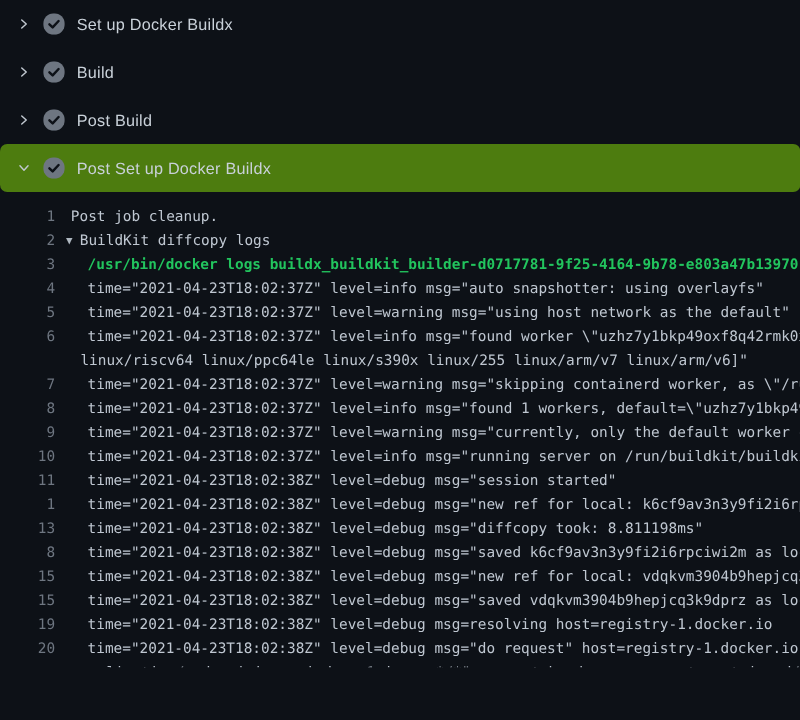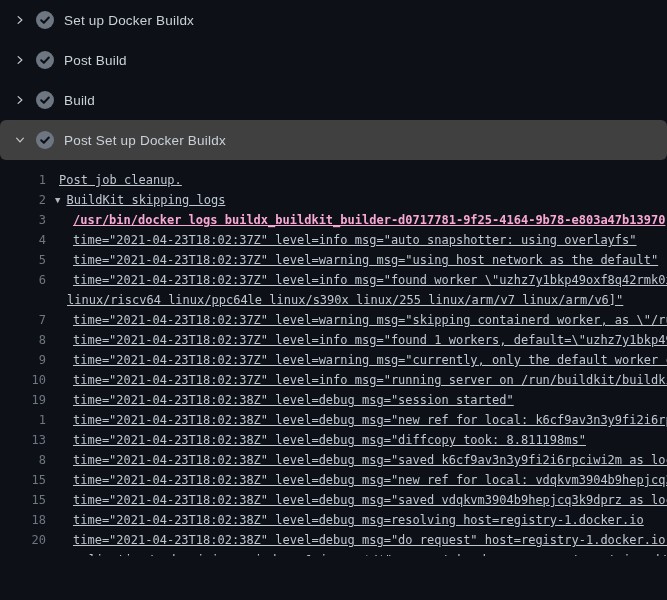--- a/index.html
+++ b/index.html
@@ -14,21 +14,21 @@
 
   
   .steps { padding: 0; }
   .step-row {
     height: 40px;
     display: flex;
     align-items: center;
     padding-left: 12px;
     cursor: pointer;
   }
-  .step-row.expanded { background: #404040; border-radius: 6px; }
+  .step-row.expanded { background: #4d7c0f; border-radius: 6px; }
   .chev { width: 16px; height: 16px; flex: none; display: flex; align-items: center; justify-content: center; margin-right: 8px; }
   .chev svg { display: block; }
   .check { width: 18px; height: 18px; flex: none; margin-right: 10px; }
   .check svg { display: block; }
   .step-label {
     color: #c9d1d9;
     font-size: 13.5px;
     letter-spacing: .2px;
   }
 
@@ -53,26 +53,25 @@
     text-align: right;
     color: #6e7681;
     user-select: none;
     cursor: pointer;
   }
   .content {
     flex: 1;
     overflow: hidden;
     white-space: pre;
     padding-left: 13px;
-    text-decoration: underline;
   }
   .lvl1 .content { padding-left: 27px; }
   .wrap .content { padding-left: 21px; }
   .toggle .content { padding-left: 9px; cursor: pointer; }
-  .command .content { color: #f9a8d4; font-weight: bold; }
+  .command .content { color: #22c55e; font-weight: bold; }
   .tri {
     display: inline-block;
     font-size: 9px;
     color: #afb8c1;
     margin-right: 6px;
     vertical-align: 1px;
   }
 </style>
 </head>
 <body>
@@ -101,36 +100,36 @@
         <svg width="12" height="12" viewBox="0 0 16 16">
             <path d="M5.5 3.5 L10.5 8 L5.5 12.5" fill="none" stroke="#c0c8d0" stroke-width="1.6" stroke-linecap="round" stroke-linejoin="round"></path>
           </svg>
       </span>
       <span class="check">
         <svg width="18" height="18" viewBox="0 0 16 16">
             <circle cx="8" cy="8" r="8" fill="#6e7681"></circle>
             <path d="M4.6 8.2 L7 10.5 L11.4 5.8" fill="none" stroke="#0d1117" stroke-width="1.8" stroke-linecap="round" stroke-linejoin="round"></path>
           </svg>
       </span>
+      <span class="step-label">Build</span>
+    </div>
+
+    <div class="step-row">
+      <span class="chev">
+        <svg width="12" height="12" viewBox="0 0 16 16">
+            <path d="M5.5 3.5 L10.5 8 L5.5 12.5" fill="none" stroke="#c0c8d0" stroke-width="1.6" stroke-linecap="round" stroke-linejoin="round"></path>
+          </svg>
+      </span>
+      <span class="check">
+        <svg width="18" height="18" viewBox="0 0 16 16">
+            <circle cx="8" cy="8" r="8" fill="#6e7681"></circle>
+            <path d="M4.6 8.2 L7 10.5 L11.4 5.8" fill="none" stroke="#0d1117" stroke-width="1.8" stroke-linecap="round" stroke-linejoin="round"></path>
+          </svg>
+      </span>
       <span class="step-label">Post Build</span>
-    </div>
-
-    <div class="step-row">
-      <span class="chev">
-        <svg width="12" height="12" viewBox="0 0 16 16">
-            <path d="M5.5 3.5 L10.5 8 L5.5 12.5" fill="none" stroke="#c0c8d0" stroke-width="1.6" stroke-linecap="round" stroke-linejoin="round"></path>
-          </svg>
-      </span>
-      <span class="check">
-        <svg width="18" height="18" viewBox="0 0 16 16">
-            <circle cx="8" cy="8" r="8" fill="#6e7681"></circle>
-            <path d="M4.6 8.2 L7 10.5 L11.4 5.8" fill="none" stroke="#0d1117" stroke-width="1.8" stroke-linecap="round" stroke-linejoin="round"></path>
-          </svg>
-      </span>
-      <span class="step-label">Build</span>
     </div>
 
     <div class="step-row expanded">
       <span class="chev">
         <svg width="12" height="12" viewBox="0 0 16 16">
             <path d="M3.5 5.5 L8 10.5 L12.5 5.5" fill="none" stroke="#c0c8d0" stroke-width="1.6" stroke-linecap="round" stroke-linejoin="round"></path>
           </svg>
       </span>
       <span class="check">
         <svg width="18" height="18" viewBox="0 0 16 16">
@@ -145,21 +144,21 @@
 
   <div class="log">
 
     <div class="log-row lvl0">
       <span class="gutter">1</span>
       <span class="content">Post job cleanup.</span>
     </div>
 
     <div class="log-row lvl0 toggle">
       <span class="gutter">2</span>
-      <span class="content"><span class="tri">▼</span><span>BuildKit skipping logs</span></span>
+      <span class="content"><span class="tri">▼</span><span>BuildKit diffcopy logs</span></span>
     </div>
 
     <div class="log-row lvl1 command">
       <span class="gutter">3</span>
       <span class="content">/usr/bin/docker logs buildx_buildkit_builder-d0717781-9f25-4164-9b78-e803a47b13970</span>
     </div>
 
     <div class="log-row lvl1">
       <span class="gutter">4</span>
       <span class="content">time="2021-04-23T18:02:37Z" level=info msg="auto snapshotter: using overlayfs"</span>
@@ -194,21 +193,21 @@
       <span class="gutter">9</span>
       <span class="content">time="2021-04-23T18:02:37Z" level=warning msg="currently, only the default worker can</span>
     </div>
 
     <div class="log-row lvl1">
       <span class="gutter">10</span>
       <span class="content">time="2021-04-23T18:02:37Z" level=info msg="running server on /run/buildkit/buildkitd</span>
     </div>
 
     <div class="log-row lvl1">
-      <span class="gutter">19</span>
+      <span class="gutter">11</span>
       <span class="content">time="2021-04-23T18:02:38Z" level=debug msg="session started"</span>
     </div>
 
     <div class="log-row lvl1">
       <span class="gutter">1</span>
       <span class="content">time="2021-04-23T18:02:38Z" level=debug msg="new ref for local: k6cf9av3n3y9fi2i6rpci</span>
     </div>
 
     <div class="log-row lvl1">
       <span class="gutter">13</span>
@@ -225,21 +224,21 @@
       <span class="content">time="2021-04-23T18:02:38Z" level=debug msg="new ref for local: vdqkvm3904b9hepjcq3k9</span>
     </div>
 
 
     <div class="log-row lvl1">
       <span class="gutter">15</span>
       <span class="content">time="2021-04-23T18:02:38Z" level=debug msg="saved vdqkvm3904b9hepjcq3k9dprz as local"</span>
     </div>
 
     <div class="log-row lvl1">
-      <span class="gutter">18</span>
+      <span class="gutter">19</span>
       <span class="content">time="2021-04-23T18:02:38Z" level=debug msg=resolving host=registry-1.docker.io</span>
     </div>
 
     <div class="log-row lvl1">
       <span class="gutter">20</span>
       <span class="content">time="2021-04-23T18:02:38Z" level=debug msg="do request" host=registry-1.docker.io re</span>
     </div>
 
     <div class="log-row lvl1 wrap">
       <span class="gutter"></span>

